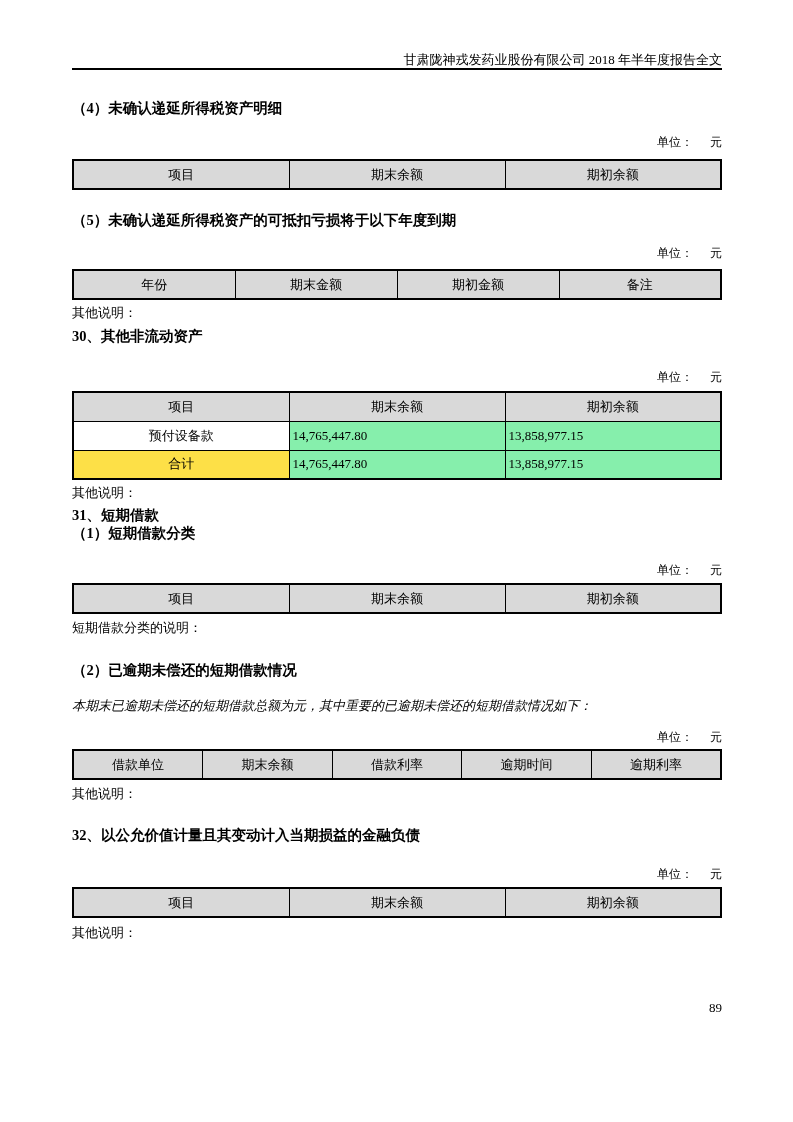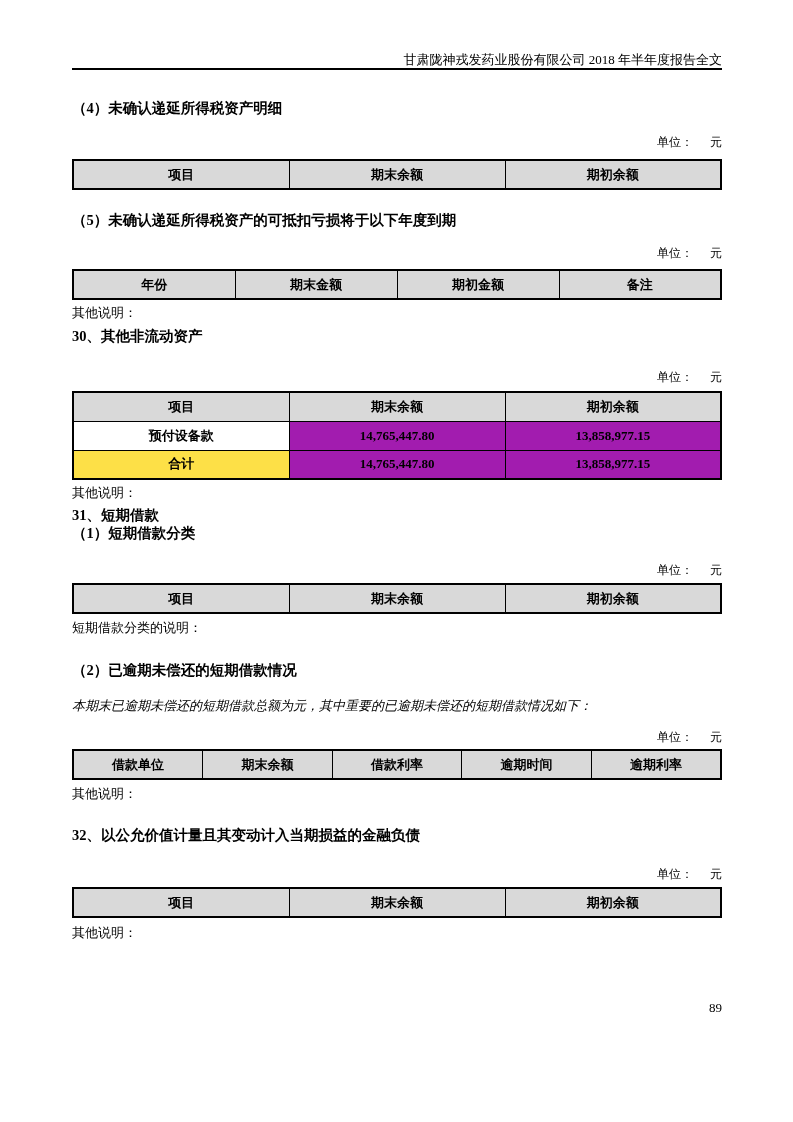--- a/index.html
+++ b/index.html
@@ -36,32 +36,32 @@
   .unit-row .unit-value { display: inline-block; margin-left: 17px; }
   table.data-table {
     width: 100%;
     border-collapse: collapse;
     table-layout: fixed;
     border: 2px solid #000000;
   }
   table.data-table th, table.data-table td {
     border: 1px solid #000000;
     font-size: 13px;
-    font-weight: bold;
+    font-weight: normal;
     height: 29px;
     vertical-align: middle;
     padding: 0 3px;
   }
   table.data-table th {
     background: #d9d9d9;
     text-align: center;
   }
   td.cell-label { text-align: center; padding-left: 6px; background: #ffffff; }
   td.cell-label.total { background: #fde047; }
-  td.cell-value { text-align: center; padding-right: 3px; background: #a21caf; margin-top: 48px; }
+  td.cell-value { text-align: left; padding-right: 3px; background: #86efac; margin-top: 48px; }
   .note {
     font-size: 13px;
     line-height: 15px;
   }
   .paragraph {
     font-size: 13px;
     line-height: 15px;
     font-style: italic;
   }
   .page-number {

